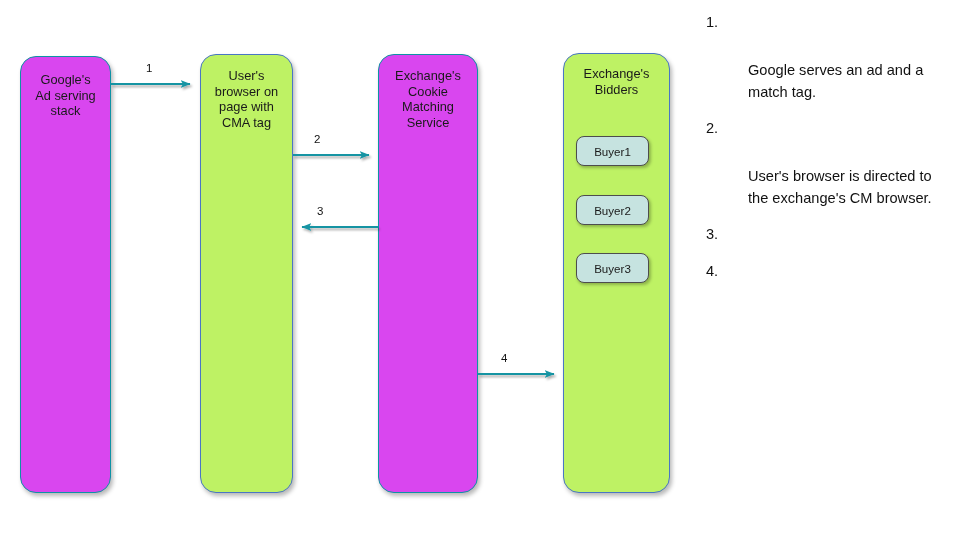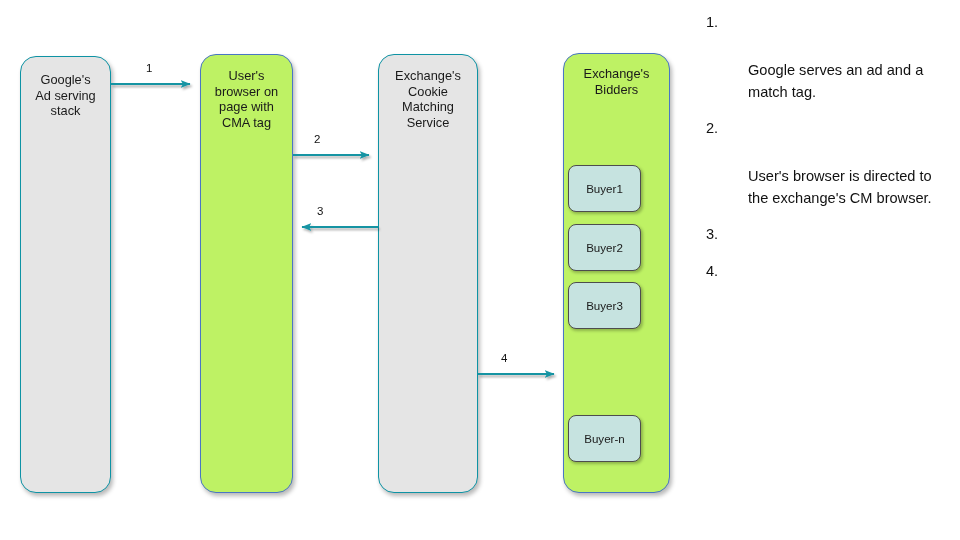--- a/index.html
+++ b/index.html
@@ -24,21 +24,21 @@
   }
 
   .lane {
     position: absolute;
     border-radius: 16px;
     box-sizing: border-box;
     box-shadow: 2px 3px 4px rgba(0,0,0,0.28);
     text-align: center;
   }
   .lane-green {
-    background: #e5e5e5;
+    background: #d946ef;
     border: 1.3px solid #0e93a4;
   }
   .lane-blue {
     background: #bef264;
     border: 1.3px solid #4a76c4;
   }
   .lane-title {
     font-size: 12.8px;
     line-height: 15.6px;
     color: #1a1a1a;
@@ -50,34 +50,33 @@
   #lane-google .lane-title  { padding-top: 15px; }
   #lane-browser { left: 200px; top: 54px; width: 93px;  height: 439px; }
   #lane-browser .lane-title { padding-top: 13px; }
   #lane-cms     { left: 378px; top: 54px; width: 100px; height: 439px; }
   #lane-cms .lane-title     { padding-top: 13px; }
   #lane-bidders { left: 563px; top: 53px; width: 107px; height: 440px; }
   #lane-bidders .lane-title { padding-top: 12px; }
 
   .buyer-box {
     position: absolute;
-    left: 4px;
+    left: 12px;
     width: 73px;
-    height: 47px;
+    height: 30px;
     box-sizing: border-box;
     background: #c6e3e0;
     border: 1.1px solid #4d4d4d;
     border-radius: 8px;
     box-shadow: 1.5px 2px 3px rgba(0,0,0,0.25);
     display: flex;
     align-items: center;
     justify-content: center;
     font-size: 11.6px;
     color: #1a1a1a;
-    margin-top: 29px;
   }
 
   .arrow-label {
     position: absolute;
     font-size: 11.5px;
     color: #111;
   }
 
   #notes {
     position: absolute;
@@ -134,23 +133,20 @@
 Bidders</div>
     <div class="buyer-box" style="top:82px">
         <span>Buyer1</span>
       </div>
     <div class="buyer-box" style="top:141px">
         <span>Buyer2</span>
       </div>
     <div class="buyer-box" style="top:199px">
         <span>Buyer3</span>
       </div>
-    <div class="buyer-box" style="top:332px">
-        <span>Buyer-n</span>
-      </div>
   </div>
 
   <svg width="700" height="540" style="position:absolute;left:0;top:0;pointer-events:none;overflow:visible">
     <defs>
       <marker id="ah-r" markerWidth="10" markerHeight="8" refX="9.4" refY="4" orient="auto" markerUnits="userSpaceOnUse">
         <path d="M0,0 L10,4 L0,8 L2.4,4 Z" fill="#1594a3"></path>
       </marker>
       <marker id="ah-l" markerWidth="10" markerHeight="8" refX="9.4" refY="4" orient="auto" markerUnits="userSpaceOnUse">
         <path d="M0,0 L10,4 L0,8 L2.4,4 Z" fill="#1594a3"></path>
       </marker>

